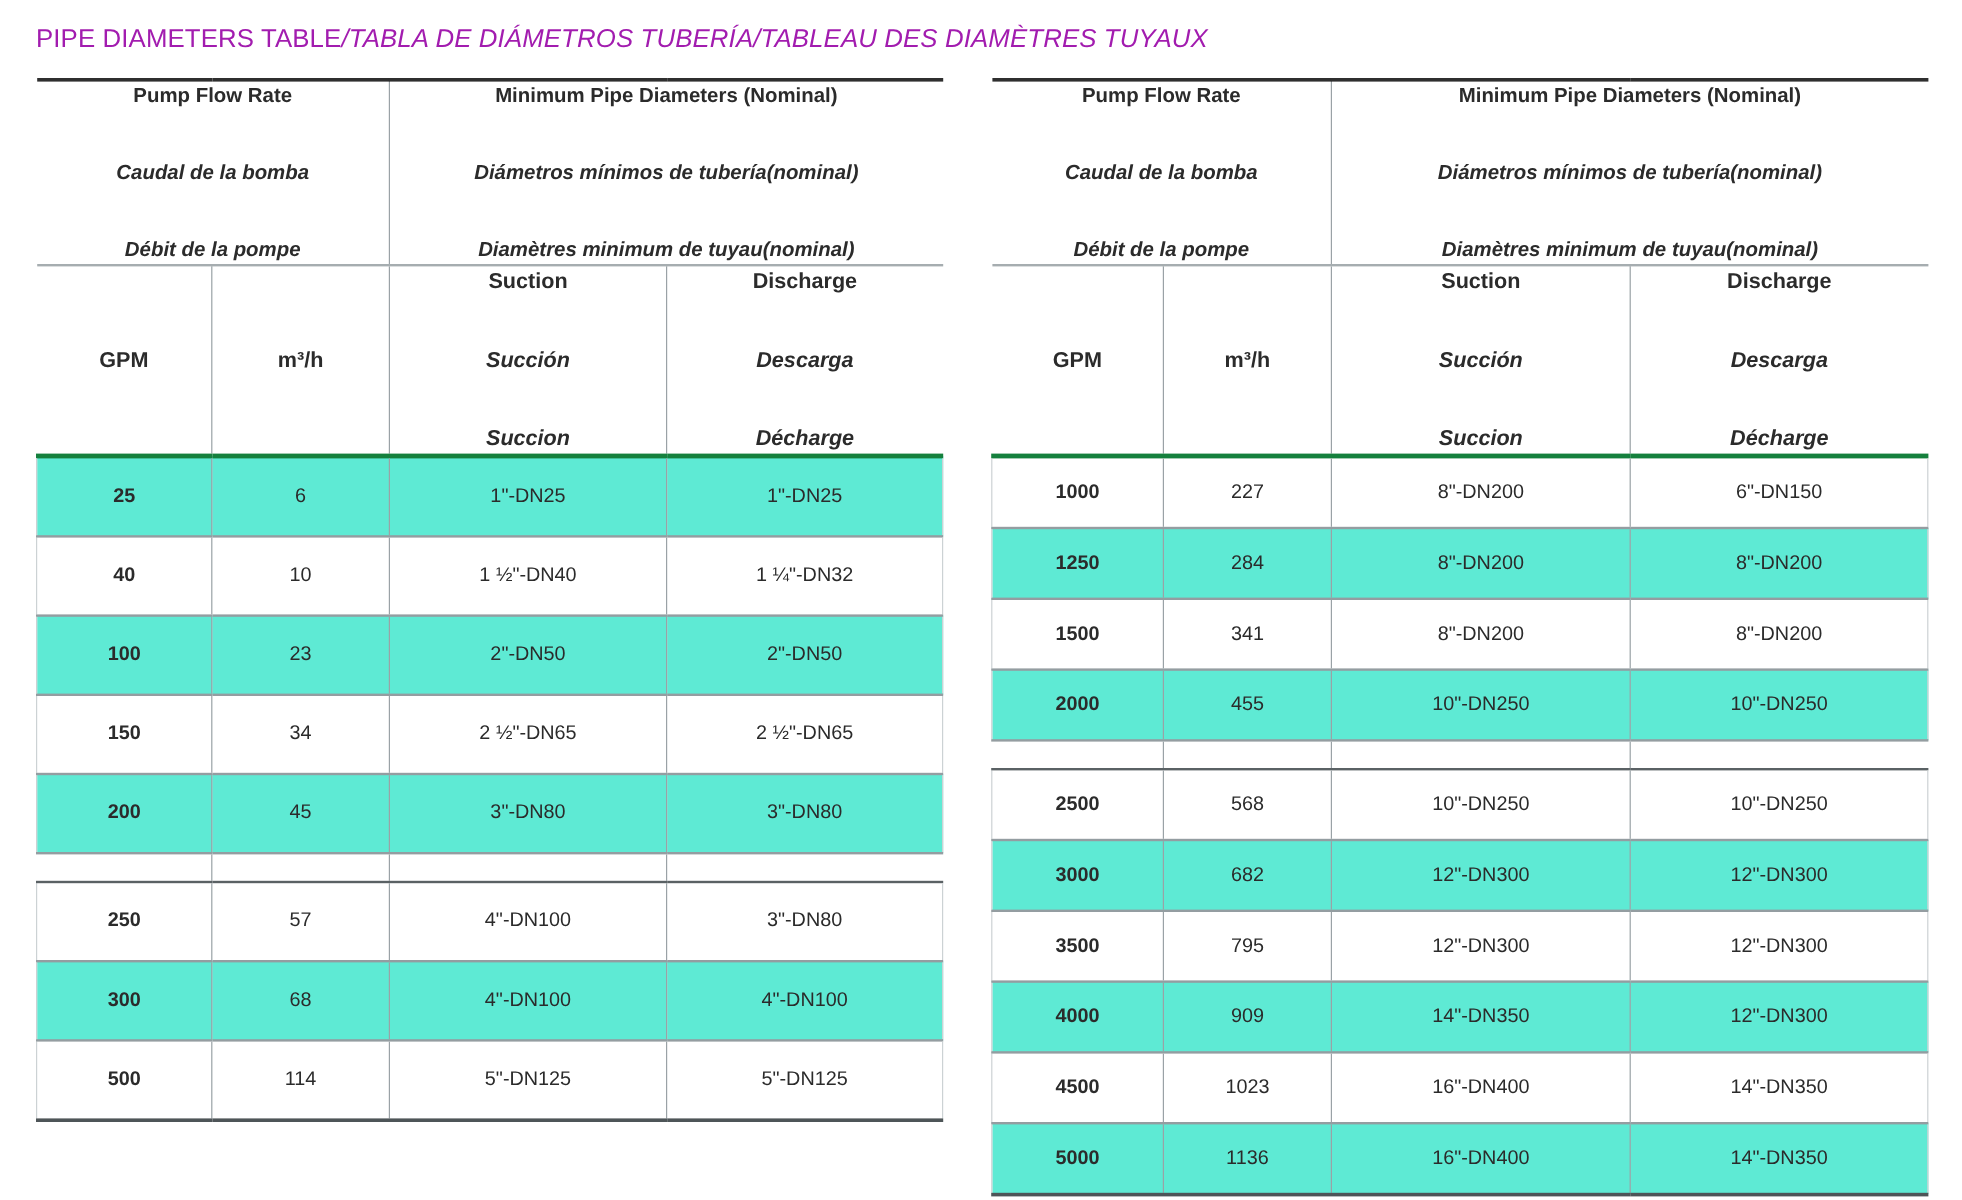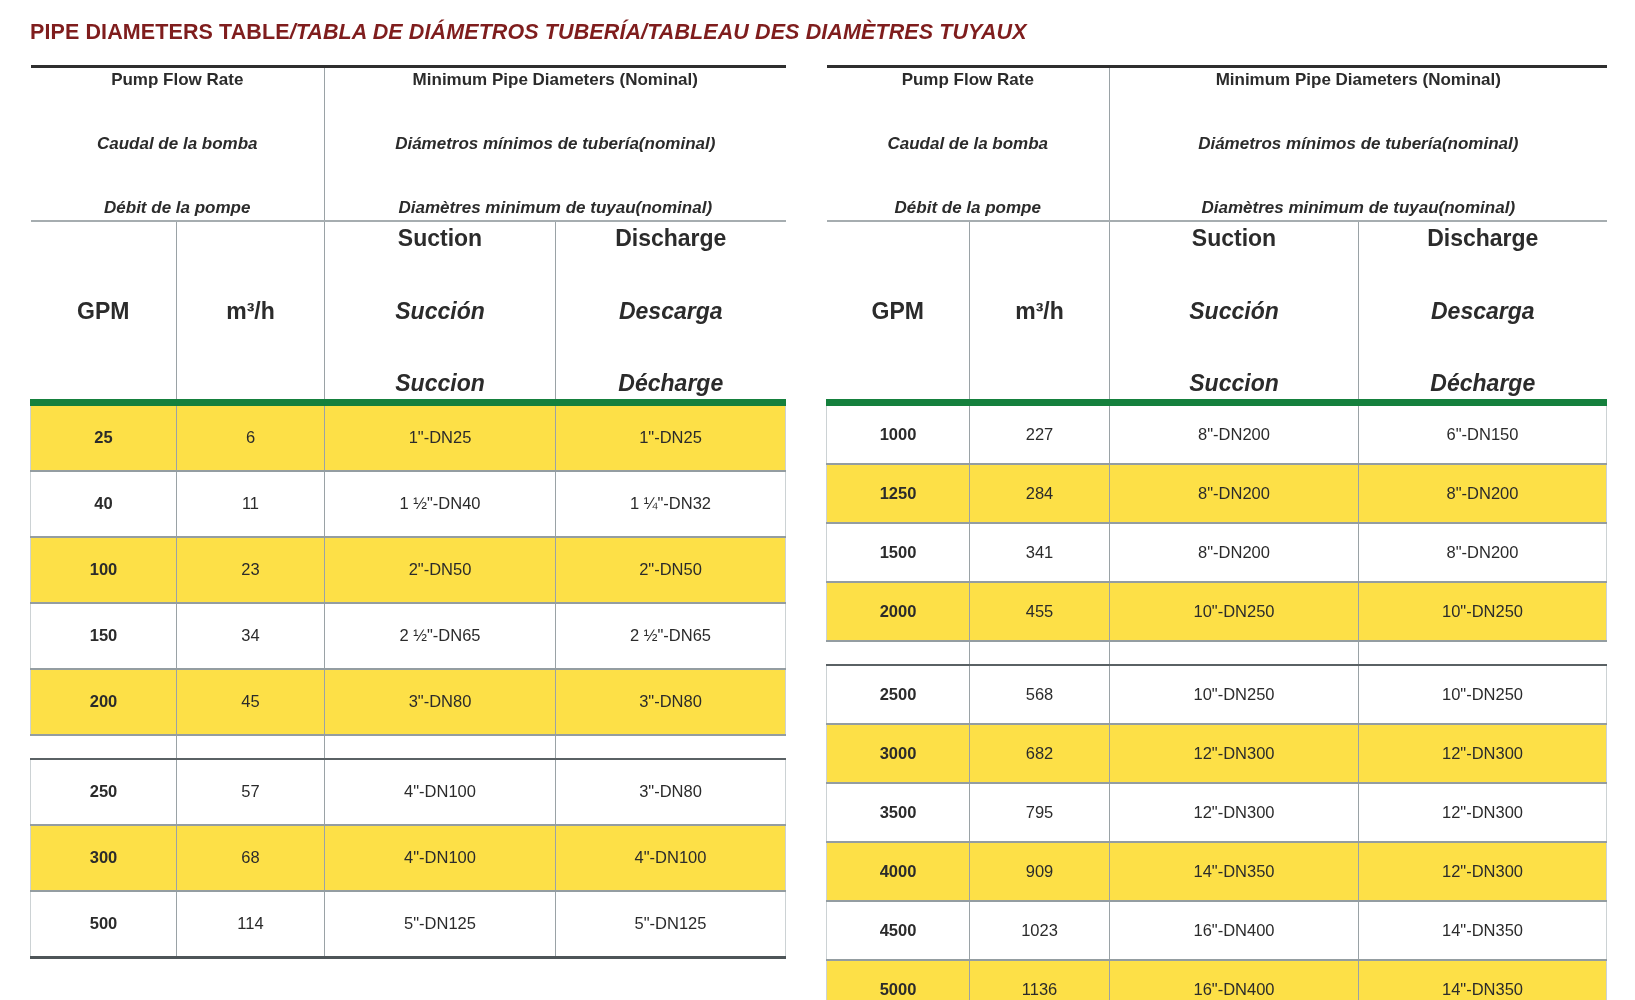--- a/index.html
+++ b/index.html
@@ -4,21 +4,21 @@
 <style>
   html,body { margin:0; padding:0; }
   body {
     width:1635px; height:1000px; overflow:hidden;
     background:#ffffff; color:#2b2b2b;
     font-family:"Liberation Sans", sans-serif;
   }
   .page { padding:14px 0 0 30px; }
 
   .title {
-    font-size:21.5px; font-weight:bold; color:#7f1d1d;
+    font-size:21.5px; font-weight:normal; color:#a21caf;
     margin:6px 0 20px 0; letter-spacing:0.1px; white-space:nowrap;
   }
   .title .it { font-style:italic; }
 
   .tables { display:flex; gap:40px; align-items:flex-start; }
 
   table.ptable {
     border-collapse:collapse; table-layout:fixed;
     border-top:3px solid #2f2f2f;
   }
@@ -27,39 +27,39 @@
 
   th, td { text-align:center; vertical-align:middle; padding:0; }
 
   .group-head th {
     height:88px; border-bottom:2px solid #a6adb0;
     font-size:17px; line-height:1.42; font-weight:normal;
   }
   .group-head th:first-child { border-right:1px solid #9aa2a6; }
 
   .col-head th {
-    height:92px; border-bottom:7px solid #15803d;
-    font-size:23px; line-height:1.4;
+    height:92px; border-bottom:4px solid #15803d;
+    font-size:18px; line-height:1.4;
   }
   .col-head th:not(:last-child) { border-right:1px solid #9aa2a6; }
 
   .h-en  { font-weight:bold; }
   .h-sub { font-weight:bold; font-style:italic;margin-top:40px; }
 
   .tbl-left  .data-row td { height:64px; }
   .tbl-right .data-row td { height:57px; }
 
   .data-row td {
     border-bottom:2px solid #949da1; font-size:16.5px;
     background:#ffffff;
   }
   .data-row td:not(:last-child) { border-right:1px solid #9aa2a6; }
   .data-row td:first-child { border-left:1px solid #ccd2d4; }
   .data-row td:last-child  { border-right:1px solid #ccd2d4; }
-  .data-row.shaded td { background:#fde047; }
+  .data-row.shaded td { background:#5eead4; }
 
   .gpm-col { font-weight:bold; font-size:17px; }
 
   .gap-row td {
     height:22px; background:#ffffff;
     border-top:2px solid #5a6164; border-bottom:2px solid #5a6164;
   }
   .gap-row td:not(:last-child) { border-right:1px solid #9aa2a6; }
 
   tbody tr.data-row:last-child td { border-bottom:3px solid #4e5558; }
@@ -110,21 +110,21 @@
       </thead>
       <tbody>
           <tr class="data-row shaded">
             <td class="gpm-col">25</td>
             <td>6</td>
             <td>1"-DN25</td>
             <td>1"-DN25</td>
           </tr>
           <tr class="data-row">
             <td class="gpm-col">40</td>
-            <td>11</td>
+            <td>10</td>
             <td>1 ½"-DN40</td>
             <td>1 ¼"-DN32</td>
           </tr>
           <tr class="data-row shaded">
             <td class="gpm-col">100</td>
             <td>23</td>
             <td>2"-DN50</td>
             <td>2"-DN50</td>
           </tr>
           <tr class="data-row">

